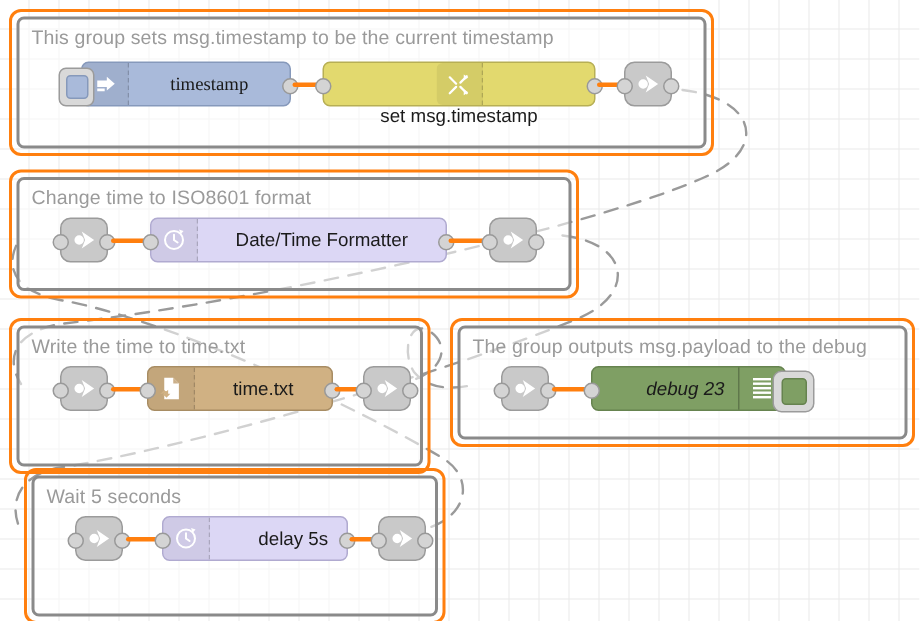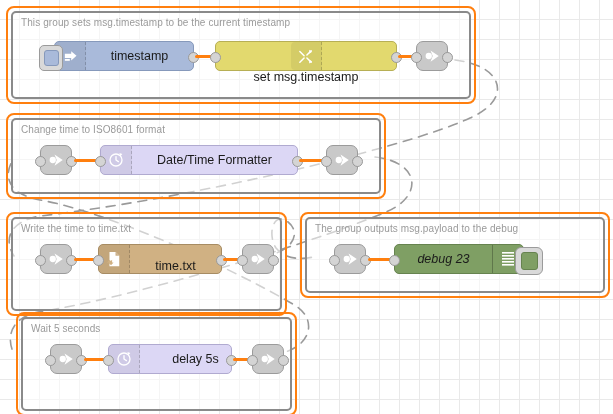--- a/index.html
+++ b/index.html
@@ -31,21 +31,21 @@
   .group-inner{
     position:absolute;left:3px;top:3px;right:3px;bottom:3px;
     border:2px solid #8a8a8a;
     border-radius:5px;
     background:rgba(255,255,255,0.55);
     box-sizing:border-box;
     overflow:hidden;
   }
   .group-label{
     position:absolute;left:8px;top:4px;
-    font-size:10px;color:#9a9a9a;white-space:nowrap;
+    font-size:13px;color:#9a9a9a;white-space:nowrap;
     letter-spacing:0.1px;
   }
 
   
   .node{
     position:absolute;height:30px;border-radius:5px;
     border:1px solid #999;
     box-sizing:border-box;
     display:flex;align-items:center;
     font-size:12.5px;color:#1a1a1a;
@@ -58,25 +58,25 @@
     background:rgba(0,0,0,0.06);
     border-radius:4px 0 0 4px;
     flex:0 0 auto;
   }
   .node .label{
     flex:1 1 auto;text-align:center;padding:0 9px;white-space:nowrap;
   }
   .node.inject{background:#a9bada;border-color:#8699bb;}
   .node.change{background:#e2d96e;border-color:#b7af55;flex-direction:column;}
   .node.datetime{background:#dcd7f5;border-color:#b0aad0;}
-  .node.file{background:#d0b183;border-color:#a78c63;align-items:flex-end;}
+  .node.file{background:#d0b183;border-color:#a78c63;}
   .node.debug{background:#7f9f64;border-color:#66834f;}
   .node.delay{background:#dcd7f5;border-color:#b0aad0;gap:20px;}
 
-  .node.debug .label{font-style:italic;color:#1b1b1b;text-align:center;}
+  .node.debug .label{font-style:italic;color:#1b1b1b;text-align:right;}
   .node.debug .icon-cell{
     border-right:none;border-left:1px solid rgba(0,0,0,0.25);
     order:2;background:transparent;border-radius:0;
   }
 
   
   .inject-btn{
     position:absolute;left:-16px;top:3px;width:22px;height:24px;
     background:#d9d9d9;border:1px solid #9b9b9b;border-radius:5px;
     display:flex;align-items:center;justify-content:center;
@@ -137,21 +137,21 @@
 
       <path d="M272,355 C312,350 318,320 296,306 C240,272 110,212 40,200 C8,194 2,176 14,158"></path>
     </g>
   </svg>
 
   <div class="group" style="left:6px;top:6px;width:470px;height:98px;">
     <div class="group-inner">
       <div class="group-label">This group sets msg.timestamp to be the current timestamp</div>
     </div>
 
-    <div class="node inject" style="left:46px;top:33px;width:140px;">
+    <div class="node inject" style="left:46px;top:33px;width:140px;font-family:Liberation Serif, serif;">
       <div class="inject-btn">
         <i></i>
       </div>
       <div class="icon-cell">
         <svg class="icon" width="17" height="17" viewBox="0 0 24 24" aria-hidden="true">
           <path fill="#ffffff" d="M4 8h9V4.5L20.5 11 13 17.5V14H4z"></path>
           <path fill="#ffffff" d="M4 15.5h7v2.6H4z"></path>
         </svg>
       </div>
       <div class="label">timestamp</div>

